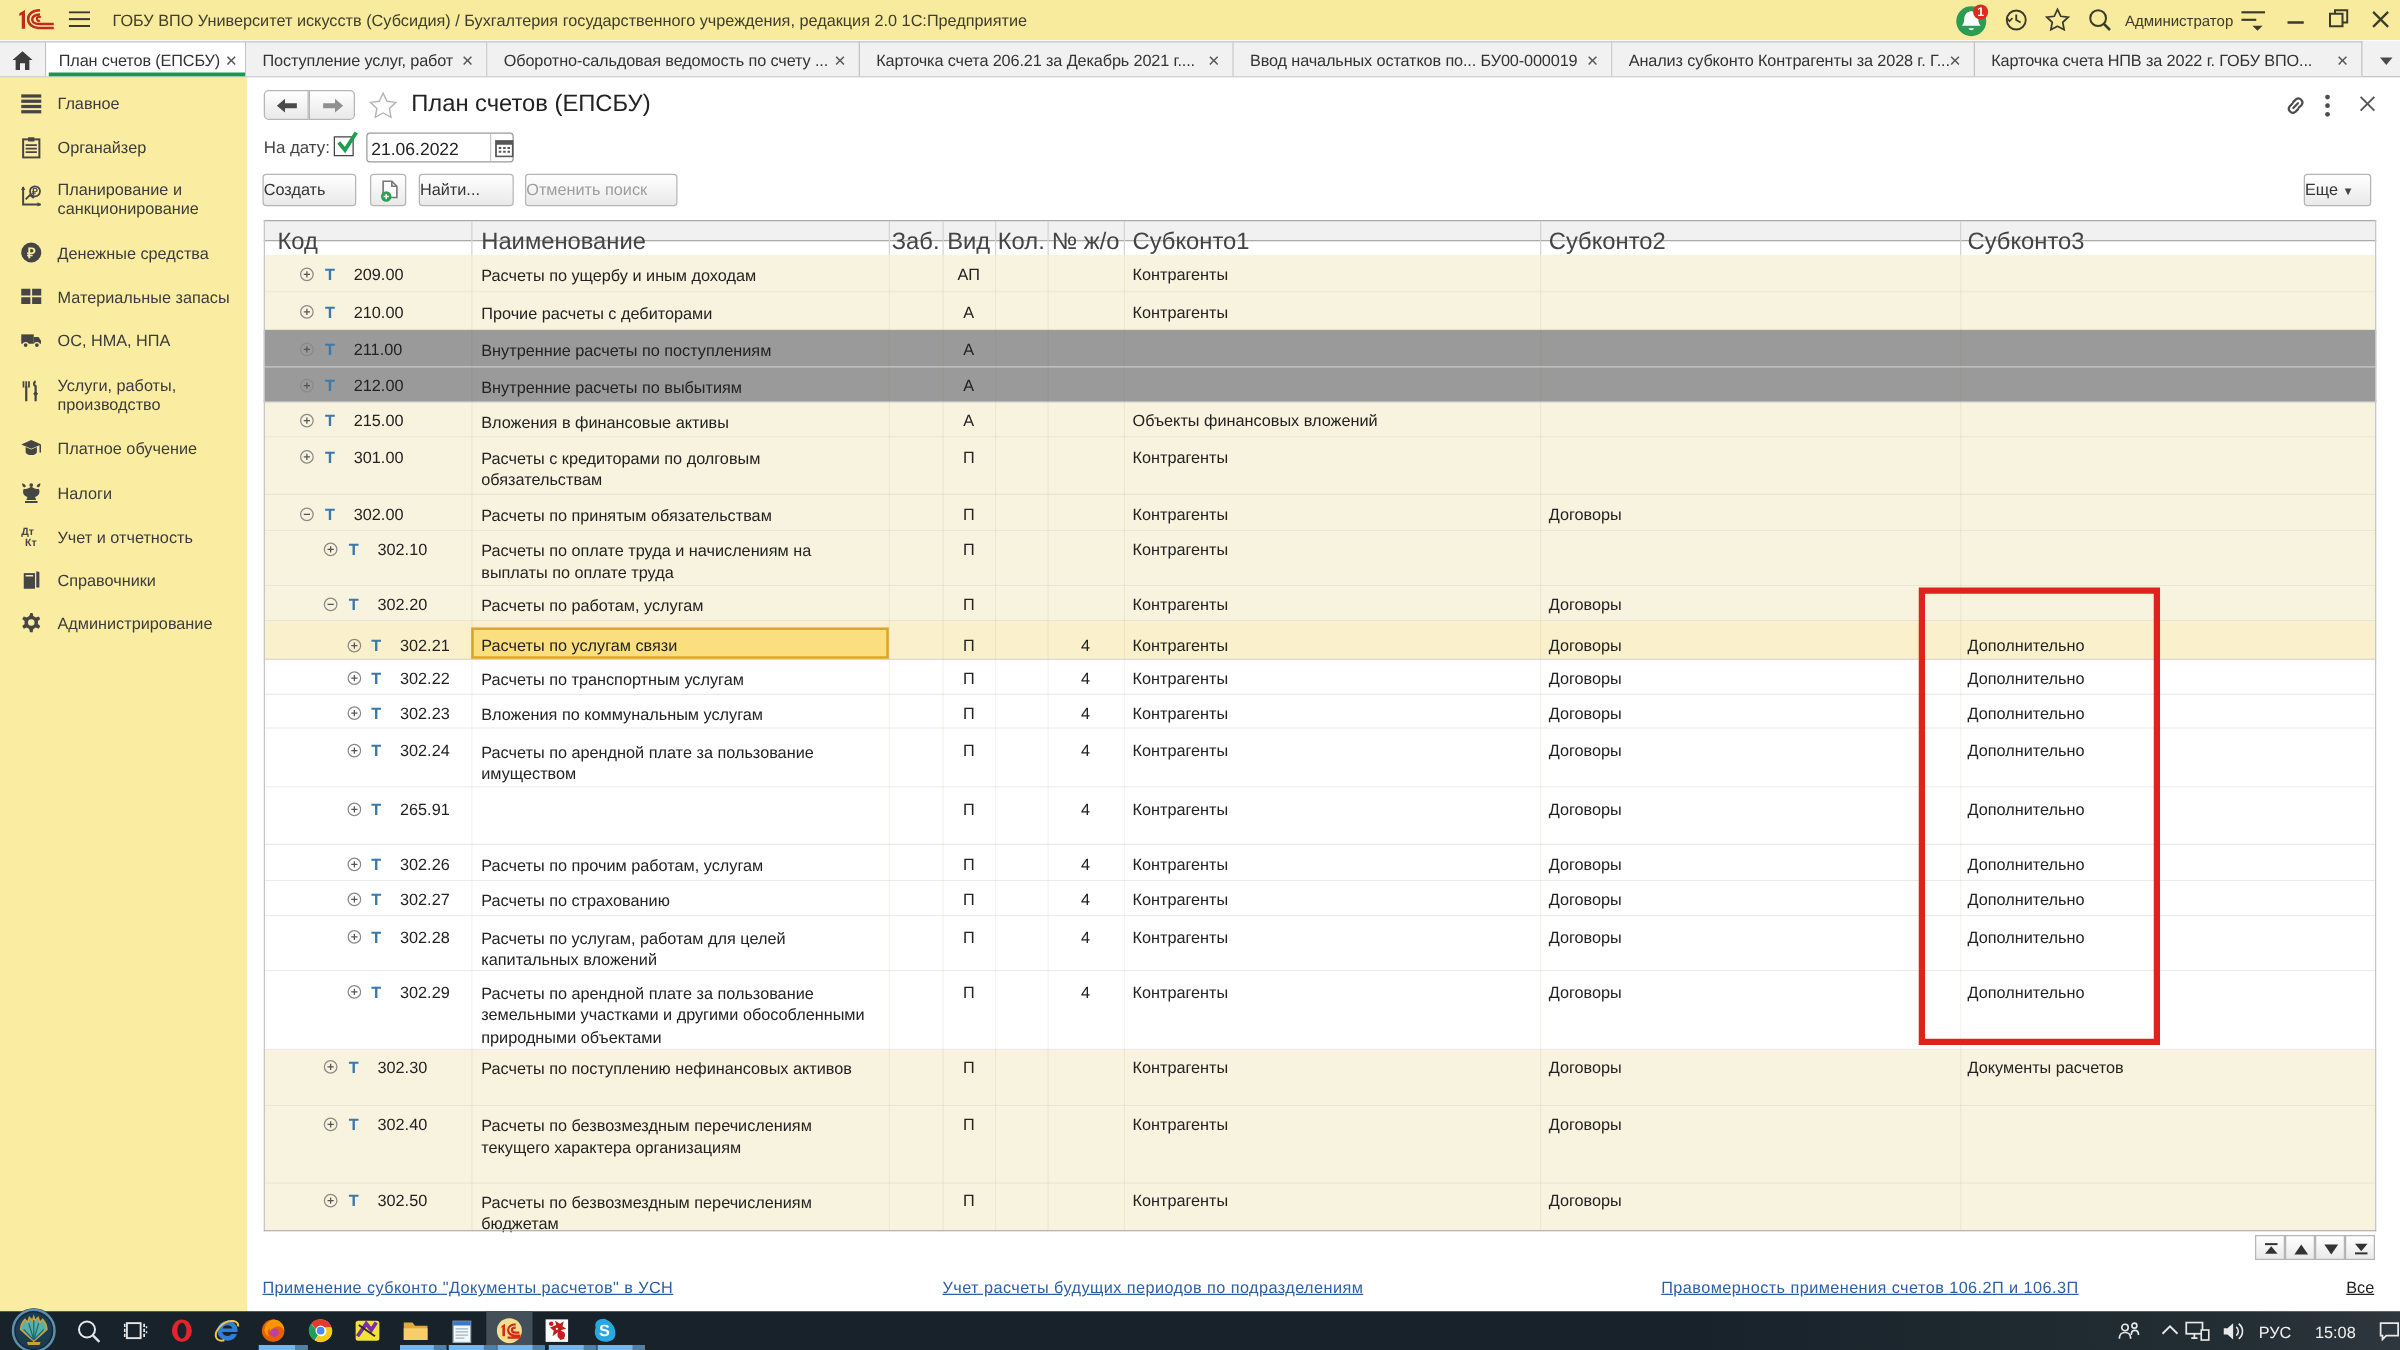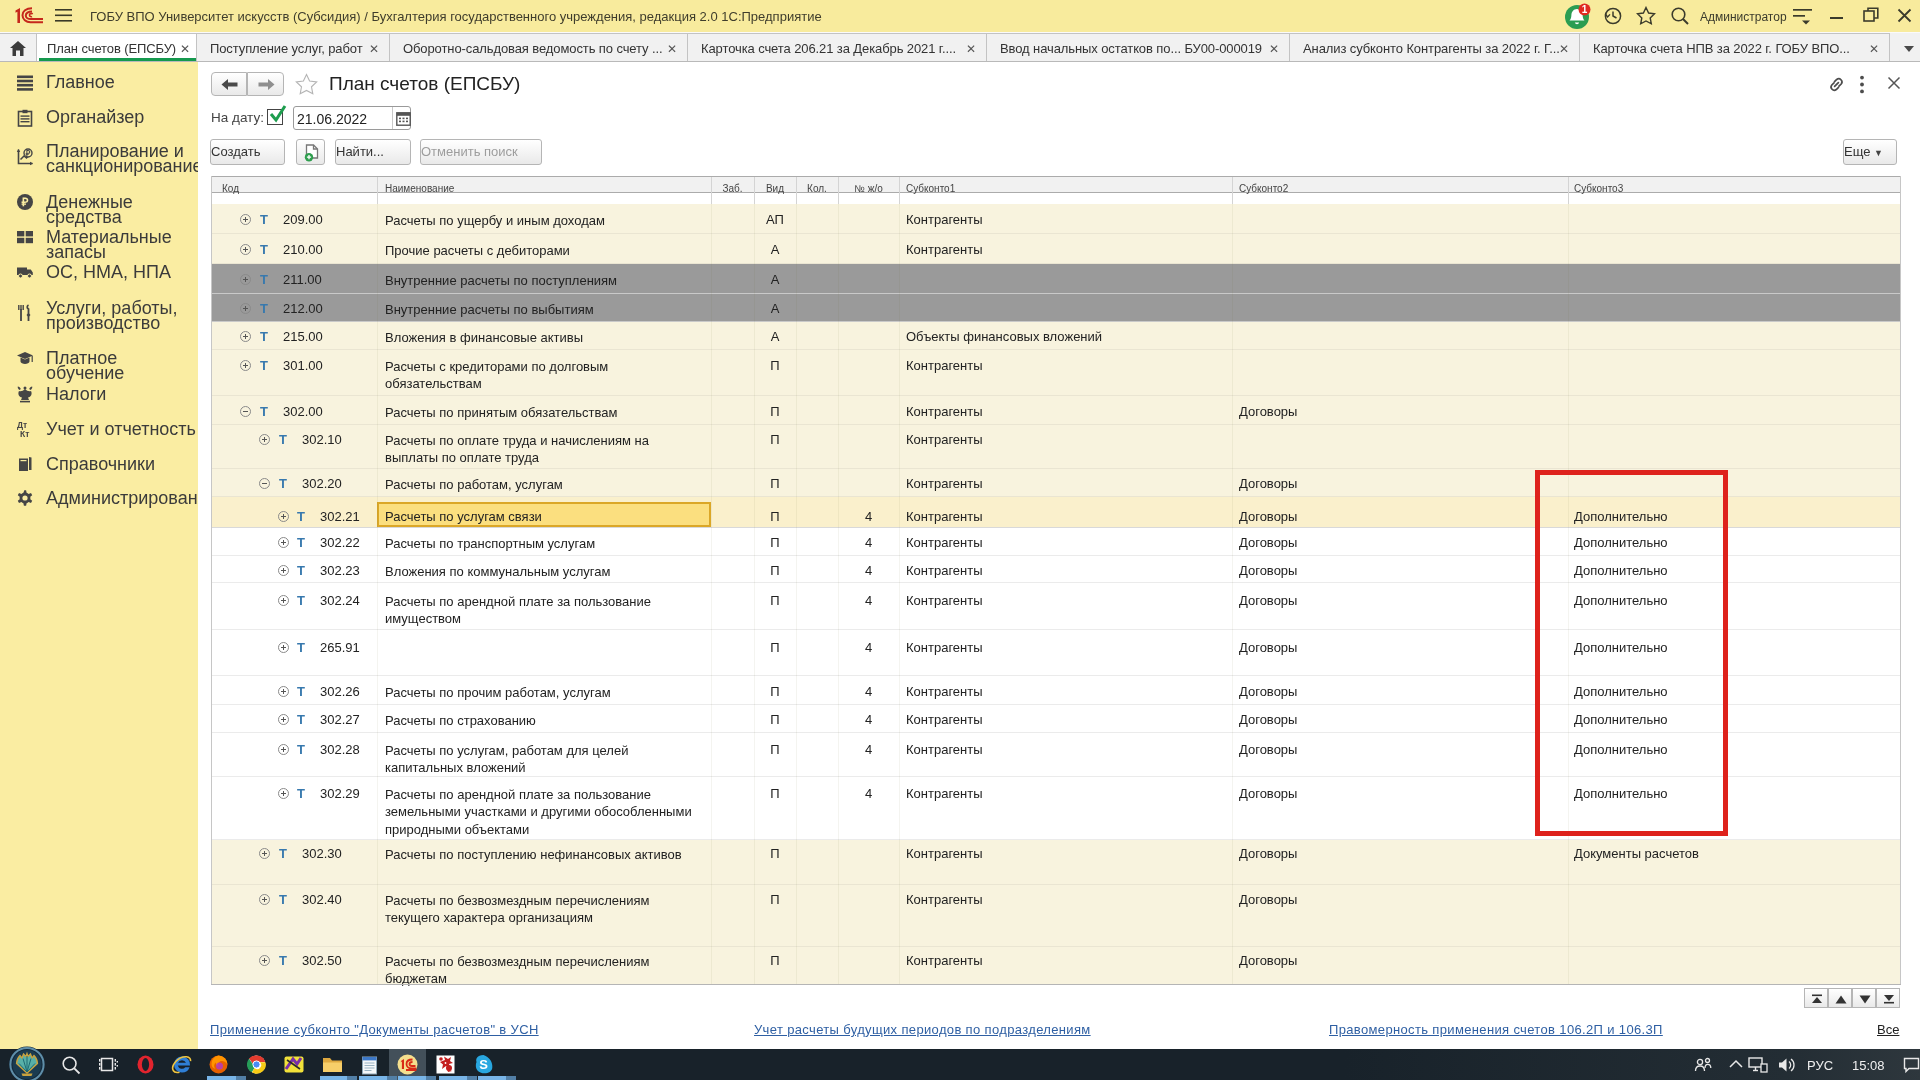--- a/index.html
+++ b/index.html
@@ -13,28 +13,28 @@
 #tabbar { left:0; top:32px; width:1920px; height:30px; background:#F1F1F1; border-bottom:1px solid #b9b9b9; }
 #tabbar:before { content:""; position:absolute; left:0; top:0; width:100%; height:1px; background:#fafafa; }
 .tab { position:absolute; top:1px; height:28px; background:#F1F1F1; border-top:1px solid #c3c3c3; border-right:1px solid #c3c3c3; font-size:13px; color:#333; }
 .tab .txt { position:absolute; left:13px; top:7px; white-space:nowrap; letter-spacing:-0.1px; }
 .tab .x { position:absolute; right:10px; top:8px; color:#555; font-size:12px; }
 .tab.active { background:#fff; }
 .tab.active:after { content:""; position:absolute; left:2px; right:0px; bottom:0; height:3px; background:#15994E; }
 #hometab { position:absolute; left:0; top:1px; width:37px; height:28px; background:#F1F1F1; border-top:1px solid #c3c3c3; border-right:1px solid #c3c3c3; }
 
 #sidebar { left:0; top:62px; width:198px; height:987px; background:#FAEDA2; }
-.mi { position:absolute; left:46px; font-size:18px; color:#3b3b3b; line-height:15px; }
+.mi { position:absolute; left:46px; font-size:13px; color:#3b3b3b; line-height:15px; }
 .mico { position:absolute; left:16px; width:18px; height:18px; }
 
 #content { left:198px; top:62px; width:1722px; height:987px; background:#fff; }
 .btn { position:absolute; border:1px solid #b5b5b5; border-radius:3px; background:linear-gradient(#ffffff,#e9e9e9); font-size:13px; color:#333; text-align:left; }
 
 #tbl { position:absolute; left:13px; top:114px; width:1690px; }
-.hd { position:absolute; top:0; height:17px; background:#F1F1F1; border-top:1px solid #ababab; border-bottom:1px solid #ababab; font-size:10px; color:#444; }
+.hd { position:absolute; top:0; height:17px; background:#F1F1F1; border-top:1px solid #ababab; border-bottom:1px solid #ababab; font-size:19px; color:#444; }
 .hd span { position:absolute; top:6px; }
 .row { position:absolute; left:0; width:1690px; font-size:13px; color:#222; }
 .row.cream { background:#F8F3DE; border-bottom:1px solid #eae5d2; }
 .row.gray { background:#9A9A9A; border-bottom:1px solid #c9c9c9; }
 .row.white { background:#fff; border-bottom:1px solid #ebebeb; }
 .cell { position:absolute; top:7px; white-space:nowrap; }
 .plus { position:absolute; width:11px; height:11px; border:1px solid #8a8a8a; border-radius:50%; color:#666; }
 .plus:before, .plus:after{ content:""; position:absolute; background:#555; }
 .plus:before { left:2px; right:2px; top:4px; height:1px; }
 .plus.p:after { top:2px; bottom:2px; left:4px; width:1px; }
@@ -113,21 +113,21 @@
     </div>
   <div class="tab" style="left:688px;width:299px;">
       <span class="txt">Карточка счета 206.21 за Декабрь 2021 г....</span>
       <span class="x">✕</span>
     </div>
   <div class="tab" style="left:987px;width:303px;">
       <span class="txt">Ввод начальных остатков по... БУ00-000019</span>
       <span class="x">✕</span>
     </div>
   <div class="tab" style="left:1290px;width:290px;">
-      <span class="txt">Анализ субконто Контрагенты за 2022 г. Г...</span>
+      <span class="txt">Анализ субконто Контрагенты за 2028 г. Г...</span>
       <span class="x">✕</span>
     </div>
   <div class="tab" style="left:1580px;width:310px;">
       <span class="txt">Карточка счета НПВ за 2022 г. ГОБУ ВПО...</span>
       <span class="x">✕</span>
     </div>
   <svg style="position:absolute;left:1903px;top:13px" width="12" height="8" viewBox="0 0 12 8">
       <path d="M1 1 L11 1 L6 7 Z" fill="#4a4a4a"></path>
     </svg>
 </div>

